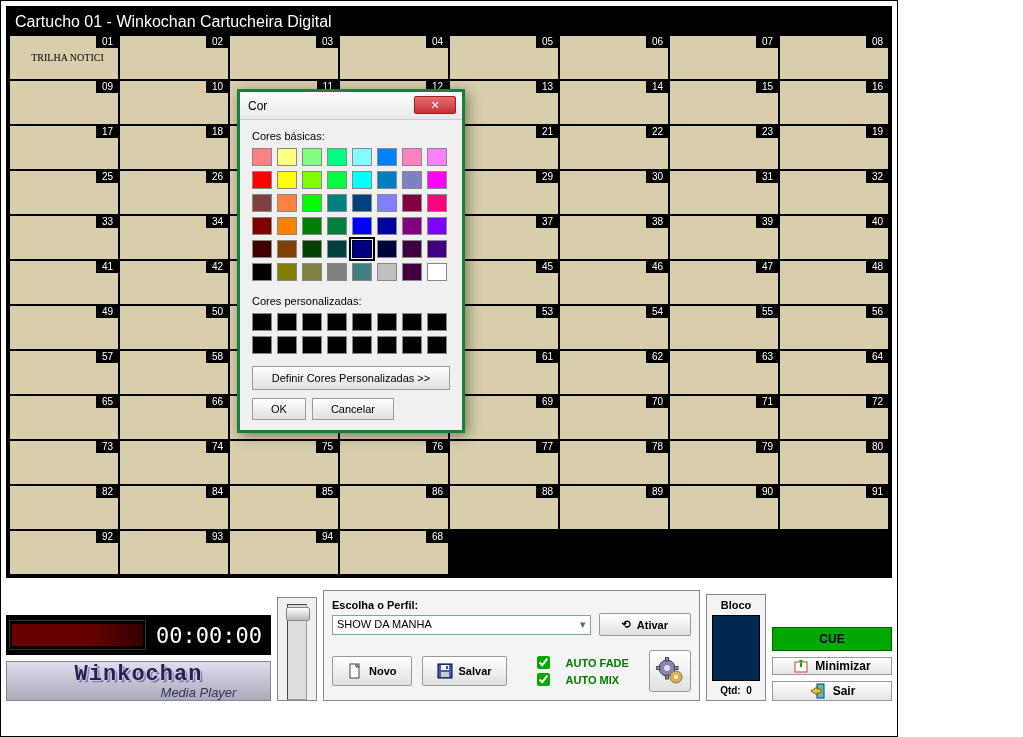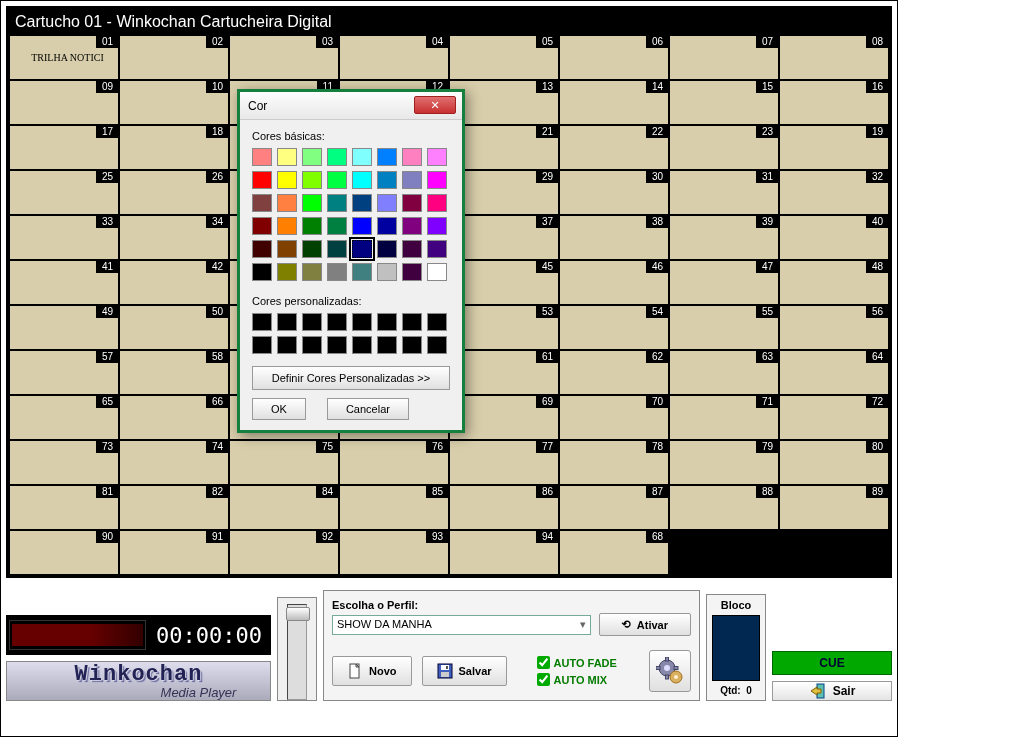--- a/index.html
+++ b/index.html
@@ -25,21 +25,21 @@
 .fader-knob { position:absolute; top:2px; left:-2px; width:24px; height:14px; background: linear-gradient(#fff,#bbb); border:1px solid #888; border-radius:2px;}
 .controls-box { flex:1; border:1px solid #888; background:#f4f4f4; padding:8px; display:flex; gap:10px; position:relative;}
 .profile-area { flex:1; }
 .profile-label { font-size:11px; font-weight:bold; }
 .profile-row { display:flex; gap:8px; margin-top:2px; align-items:center;}
 .profile-select { flex:1; border:1px solid #7a9; background:#fff; padding:2px 18px 2px 4px; font-size:11px; position:relative; height:20px;}
 .profile-select::after { content:'▾'; position:absolute; right:4px; top:2px; color:#666;}
 .btn { border:1px solid #999; background: linear-gradient(#fff,#e0e0e0); padding: 6px 14px; font-size:11px; cursor:pointer; display:inline-flex; align-items:center; gap:6px; border-radius:2px;}
 .buttons-row { display:flex; gap:10px; margin-top:14px; align-items:center;}
 .checks { display:flex; flex-direction:column; gap:4px; font-size:11px; color: #047c00; font-weight:bold; margin-left:20px;}
-.checks label { display:flex; align-items:center; gap:4px;}
+.checks label { display:flex; align-items:center; gap:16px;}
 .checks input { accent-color: #0a0;}
 .gear-btn { width:42px; height:42px; border:1px solid #999; background:linear-gradient(#fff,#e0e0e0); border-radius:3px; display:flex; align-items:center; justify-content:center; cursor:pointer; margin-left:auto; align-self:flex-end;}
 .bloco-box { width:60px; border:1px solid #888; background:#f4f4f4; display:flex; flex-direction:column; align-items:center; padding:4px;}
 .bloco-title { font-size:11px; font-weight:bold;}
 .bloco-color { width:48px; height:66px; background:#002850; border:1px solid #000; margin:4px 0;}
 .bloco-qtd { font-size:10px; font-weight:bold; }
 .right-buttons { width:120px; display:flex; flex-direction:column; gap:6px;}
 .cue-btn { height:24px; background: #00a800; border:1px solid #060; color:#003; font-weight:bold; display:flex; align-items:center; justify-content:center; cursor:pointer; font-size:12px;}
 .rbtn { flex:1; border:1px solid #999; background:linear-gradient(#fff,#e4e4e4); display:flex; align-items:center; justify-content:center; gap:6px; cursor:pointer; font-size:12px; font-weight:bold;}
 
@@ -47,21 +47,21 @@
 .dlg-title { height:28px; background: linear-gradient(#fdfdfd,#e8e8e8); display:flex; align-items:center; padding:0 8px; font-size:12px; border-bottom:1px solid #ccc; position:relative;}
 .dlg-close { position:absolute; right:6px; top:4px; width:42px; height:18px; background: linear-gradient(#e07070,#c83030); border:1px solid #a02020; border-radius:2px; color:#fff; display:flex; align-items:center; justify-content:center; font-size:11px; cursor:pointer;}
 .dlg-body { padding:10px 12px;}
 .dlg-label { font-size:11px; margin-bottom:6px;}
 .swatch-grid { display:grid; grid-template-columns: repeat(8, 20px); grid-template-rows: repeat(6, 18px); gap:5px 5px; margin-bottom:14px;}
 .swatch { border:1px solid #888; cursor:pointer;}
 .swatch.selected { outline:2px solid #000; outline-offset:1px; border:1px dotted #000;}
 .custom-grid { display:grid; grid-template-columns: repeat(8,20px); grid-template-rows: repeat(2,18px); gap:5px 5px; margin-bottom:12px;}
 .custom-sw { background:#000; border:1px solid #888; cursor:pointer;}
 .define-btn { width:100%; border:1px solid #999; background:linear-gradient(#fff,#e0e0e0); padding:5px; font-size:11px; cursor:pointer; margin-bottom:8px;}
-.dlg-buttons { display:flex; gap:21px;}
+.dlg-buttons { display:flex; gap:6px;}
 .dlg-btn { border:1px solid #999; background:linear-gradient(#fff,#e0e0e0); padding:4px 18px; font-size:11px; cursor:pointer;}
 .icon-svg { width:16px; height:16px; }
 </style>
 </head>
 <body>
 
 <div class="app-window">
   <div class="main-panel">
     <div class="title-bar">Cartucho 01 - Winkochan Cartucheira Digital</div>
     <div class="grid" id="grid">
@@ -300,36 +300,30 @@
         <div class="cell">
           <div class="num">78</div>
         </div>
         <div class="cell">
           <div class="num">79</div>
         </div>
         <div class="cell">
           <div class="num">80</div>
         </div>
         <div class="cell">
-          <div class="num">81</div>
-        </div>
-        <div class="cell">
           <div class="num">82</div>
         </div>
         <div class="cell">
           <div class="num">84</div>
         </div>
         <div class="cell">
           <div class="num">85</div>
         </div>
         <div class="cell">
           <div class="num">86</div>
-        </div>
-        <div class="cell">
-          <div class="num">87</div>
         </div>
         <div class="cell">
           <div class="num">88</div>
         </div>
         <div class="cell">
           <div class="num">89</div>
         </div>
         <div class="cell">
           <div class="num">90</div>
         </div>
@@ -433,20 +427,28 @@
       <div class="bloco-title">Bloco</div>
       <div class="bloco-color"></div>
       <div class="bloco-qtd">
         <span>Qtd:</span>
         &nbsp;<span>0</span>
       </div>
     </div>
 
     <div class="right-buttons">
       <div class="cue-btn">CUE</div>
+      <div class="rbtn">
+        <svg width="16" height="16" viewBox="0 0 16 16">
+            <rect x="2" y="4" width="12" height="10" fill="#fff" stroke="#c04040"></rect>
+            <path d="M6 2 L8 5 L10 2 Z" fill="#0a0"></path>
+            <rect x="7" y="5" width="2" height="4" fill="#0a0"></rect>
+          </svg>
+        <span>Minimizar</span>
+      </div>
       <div class="rbtn">
         <svg width="18" height="18" viewBox="0 0 18 18">
             <rect x="8" y="2" width="7" height="14" fill="#60c0b0" stroke="#048"></rect>
             <path d="M2 9 L8 5 L8 7 L12 7 L12 11 L8 11 L8 13 Z" fill="#e0c040" stroke="#806000"></path>
           </svg>
         <span>Sair</span>
       </div>
     </div>
 
   </div>

